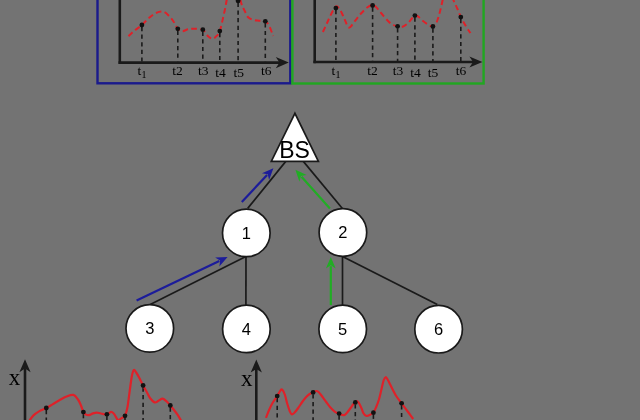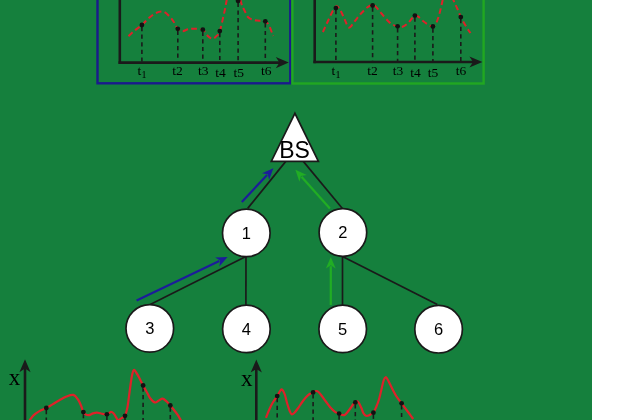--- a/index.html
+++ b/index.html
@@ -3,23 +3,23 @@
 <meta charset="utf-8">
 <style>
   html, body {
     margin: 0;
     padding: 0;
     background: #ffffff;
   }
   #stage {
     position: relative;
 
-    width: 592px;
+    width: 640px;
     height: 420px;
-    background: #15803d;
+    background: #737373;
     overflow: hidden;
     text-decoration: underline;
   }
   svg { display: block; filter: opacity(0.999); }
   text {
     user-select: none;
   }
   .serif-label {
     font-family: "Liberation Serif", "DejaVu Serif", serif;
     fill: #000000;

